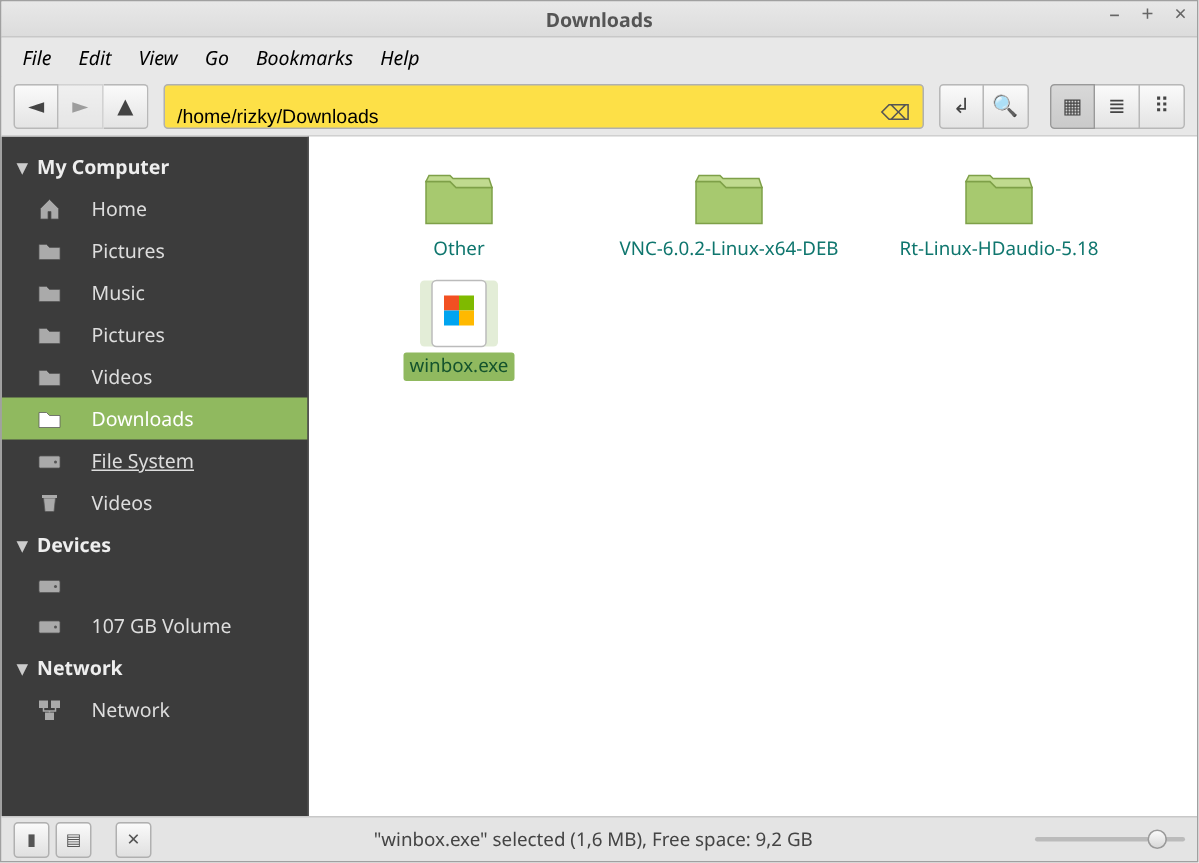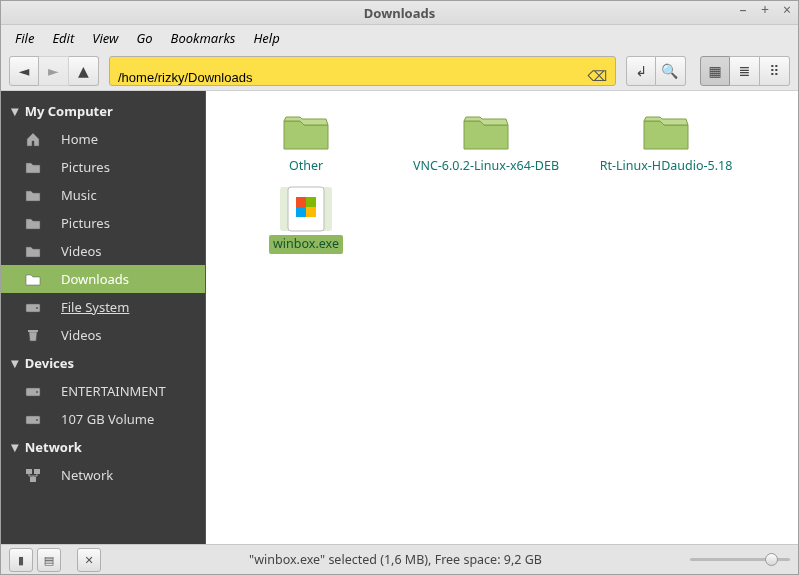--- a/index.html
+++ b/index.html
@@ -350,21 +350,20 @@
           <span class="chev">▼</span>
           <span>Devices</span>
         </div>
         <div class="item">
           <span class="icon">
             <svg width="16" height="16">
               <rect x="1" y="5" width="14" height="8" rx="1" fill="#aaa" stroke="#555" stroke-width="0.5"></rect>
               <circle cx="12" cy="9" r="1" fill="#555"></circle>
             </svg>
           </span>
-          <span class="label">ENTERTAINMENT</span>
         </div>
         <div class="item">
           <span class="icon">
             <svg width="16" height="16">
               <rect x="1" y="5" width="14" height="8" rx="1" fill="#aaa" stroke="#555" stroke-width="0.5"></rect>
               <circle cx="12" cy="9" r="1" fill="#555"></circle>
             </svg>
           </span>
           <span class="label">107 GB Volume</span>
         </div>

